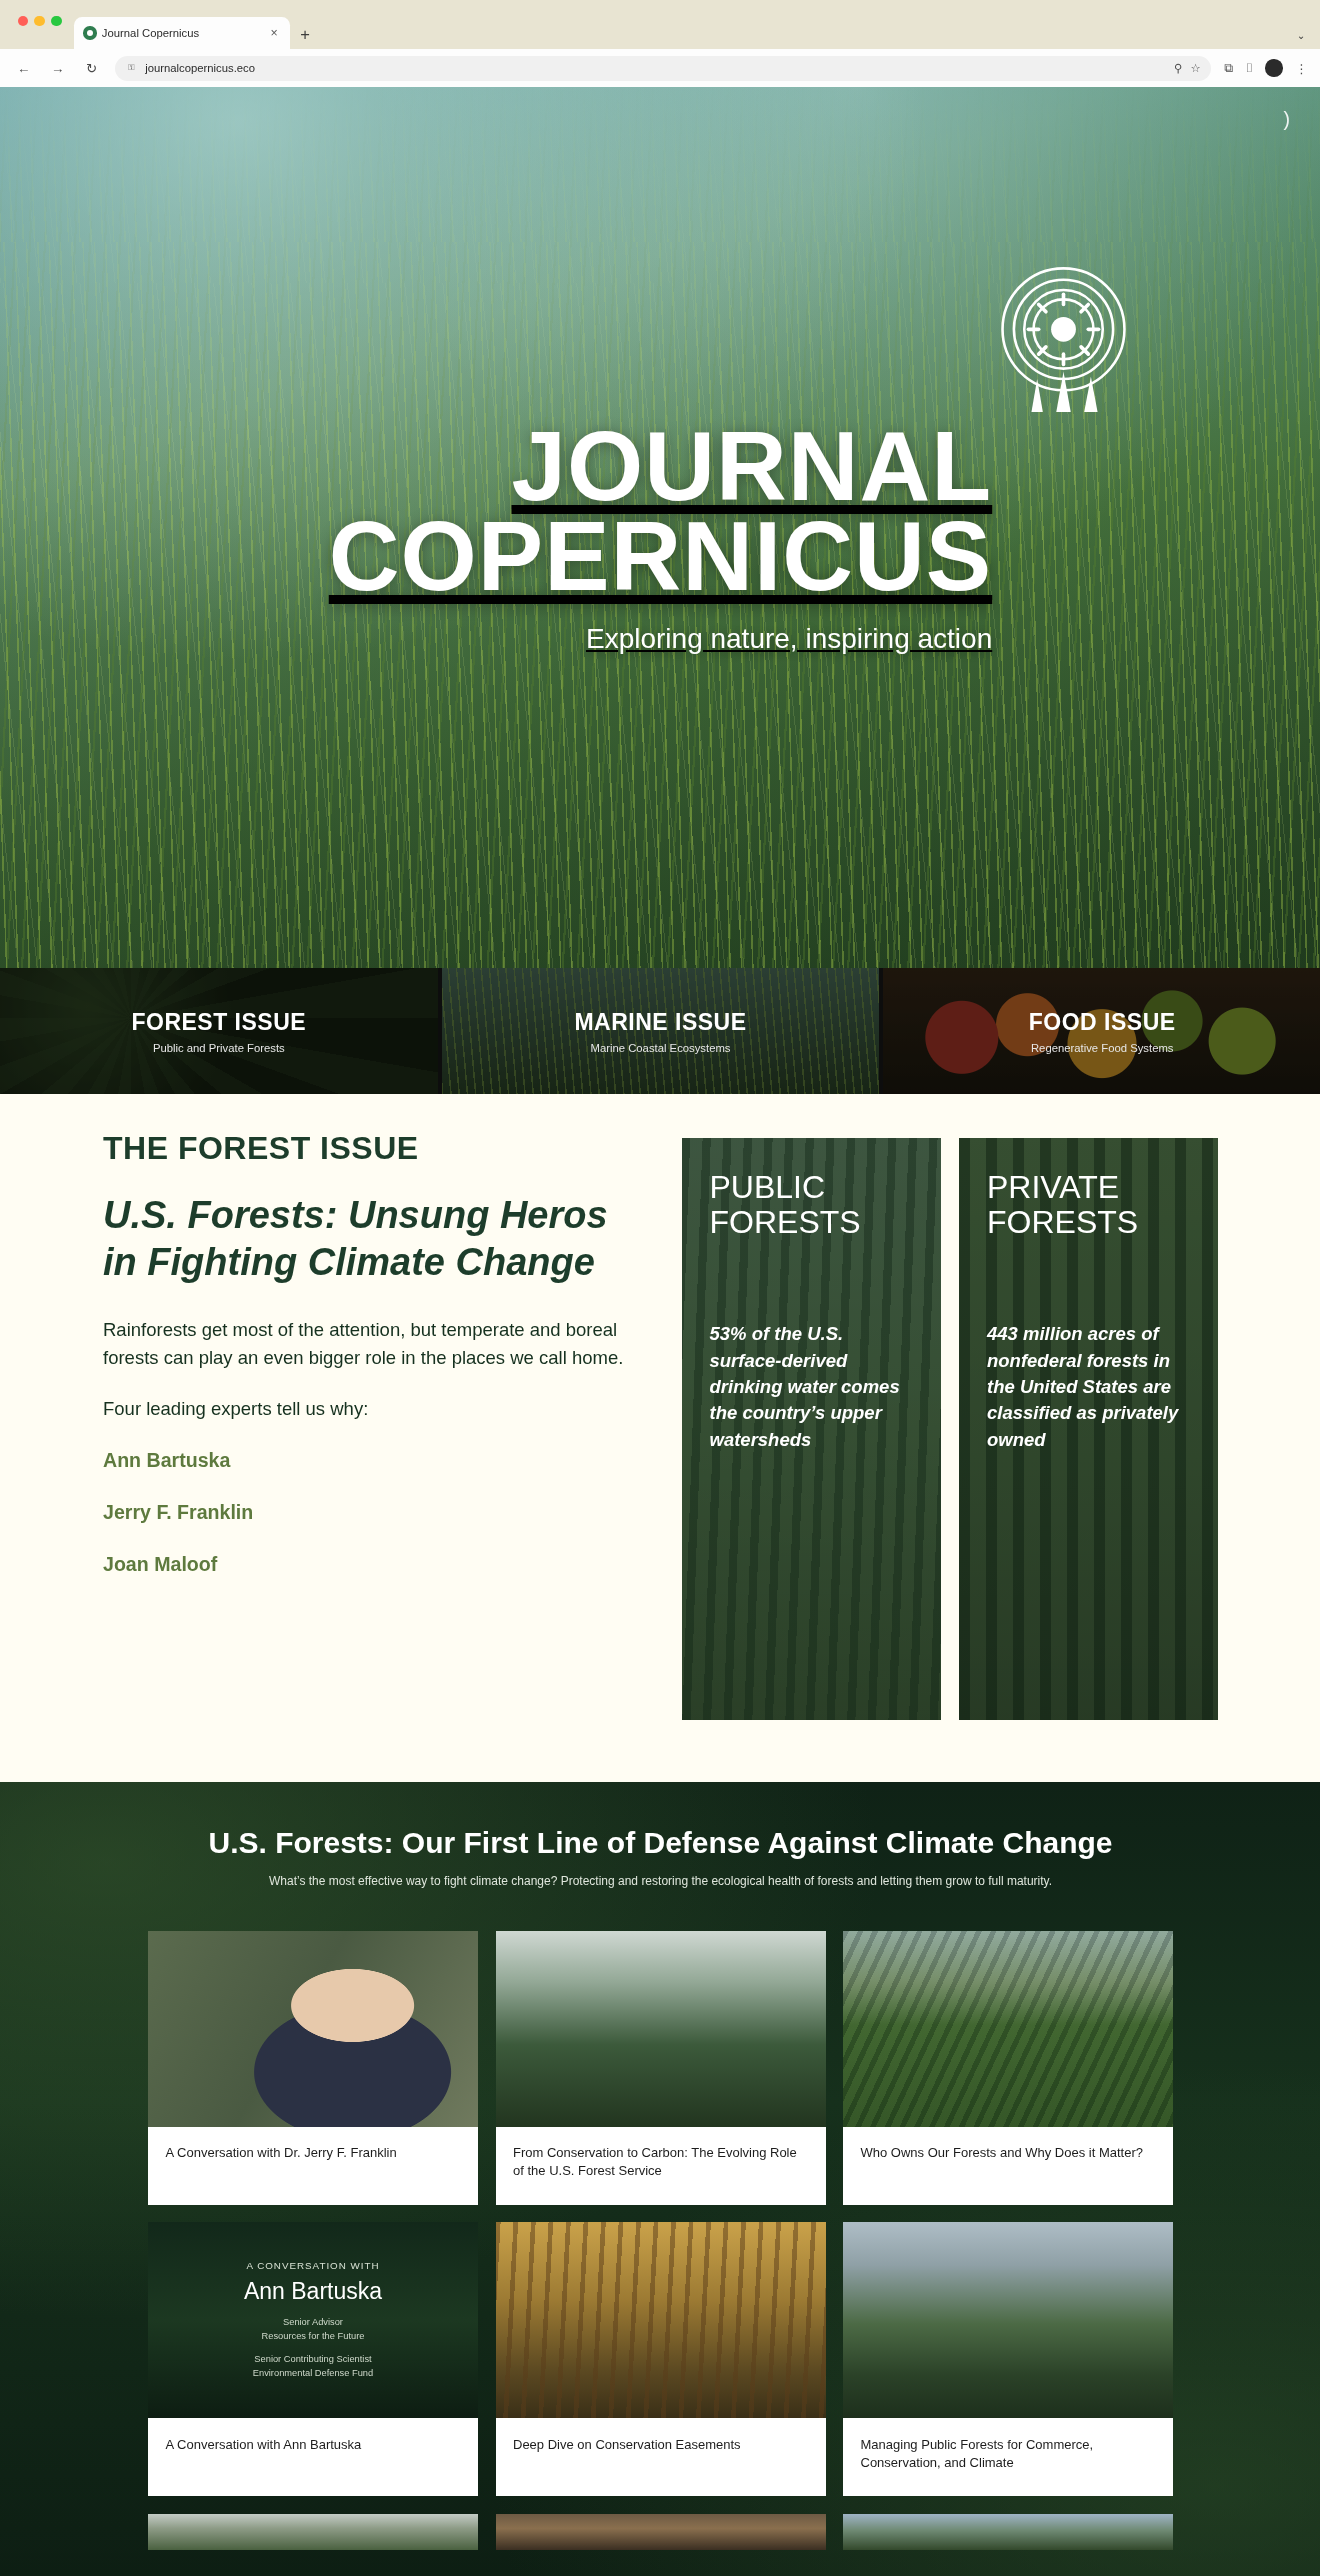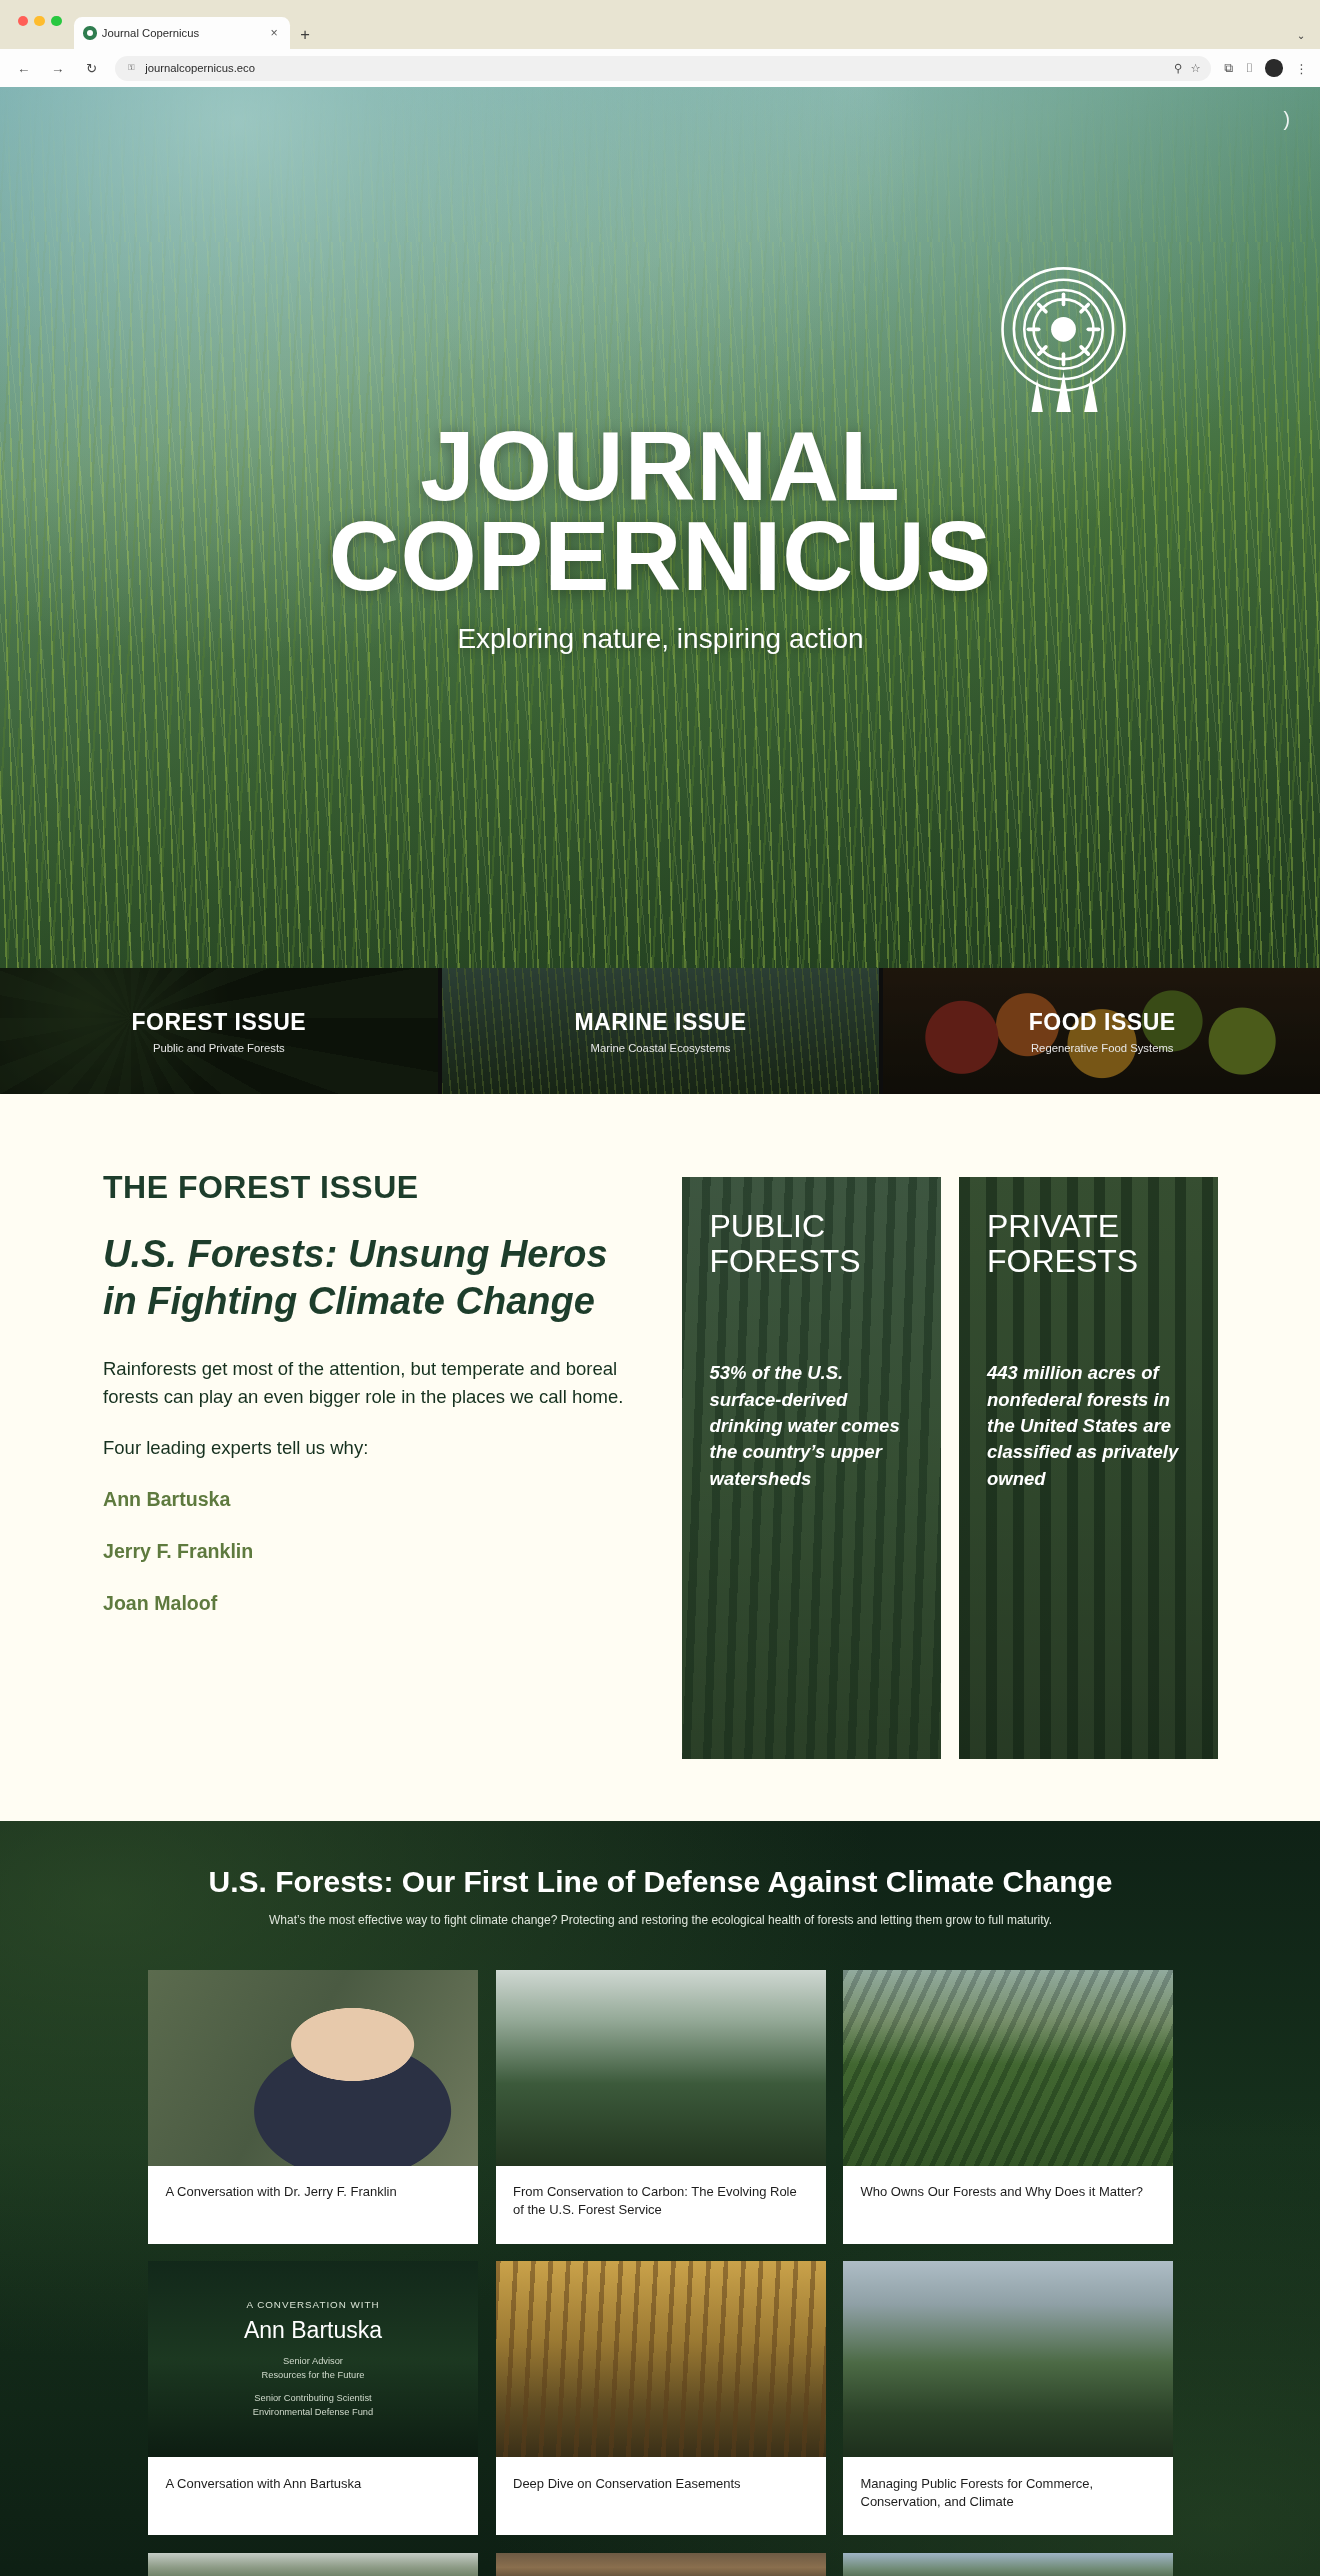--- a/index.html
+++ b/index.html
@@ -159,22 +159,23 @@
     position: absolute;
     inset: 0;
     background:
       radial-gradient(ellipse at 18% 4%, rgba(210,240,235,0.55), transparent 45%),
       radial-gradient(ellipse at 65% 0%, rgba(190,225,225,0.4), transparent 40%);
     pointer-events: none;
   }
   .hero-inner {
     position: relative;
     z-index: 3;
-    text-align: center;
+    text-align: right;
     margin-top: 20.6px;
+    text-decoration: underline;
   }
   .hero-logo {
     position: absolute;
     right: 180px;
     top: 170px;
     z-index: 4;
   }
   .hero-title {
     color: #fff;
     font-weight: bold;
@@ -242,21 +243,21 @@
   .issue-card .t1 {
     color: #fff; font-weight: bold; font-size: 23px; letter-spacing: 0.5px;
   }
   .issue-card .t2 {
     color: #e7e7e7; font-size: 11.3px; margin-top: 6.2px;
   }
 
   
   .forest-section {
     background: #fffdf3;
-    padding: 75px 103px 62px 103px;
+    padding: 36px 103px 62px 103px;
     display: flex;
     gap: 20.6px;
   }
   .fs-left { width: 556px; }
   .fs-kicker {
     font-size: 32px; font-weight: bold; color: #1d3d2b; letter-spacing: 0.5px;
   }
   .fs-headline {
     font-size: 38px; font-style: italic; font-weight: bold;
     color: #1d3d2b; line-height: 1.22; margin-top: 25px;

